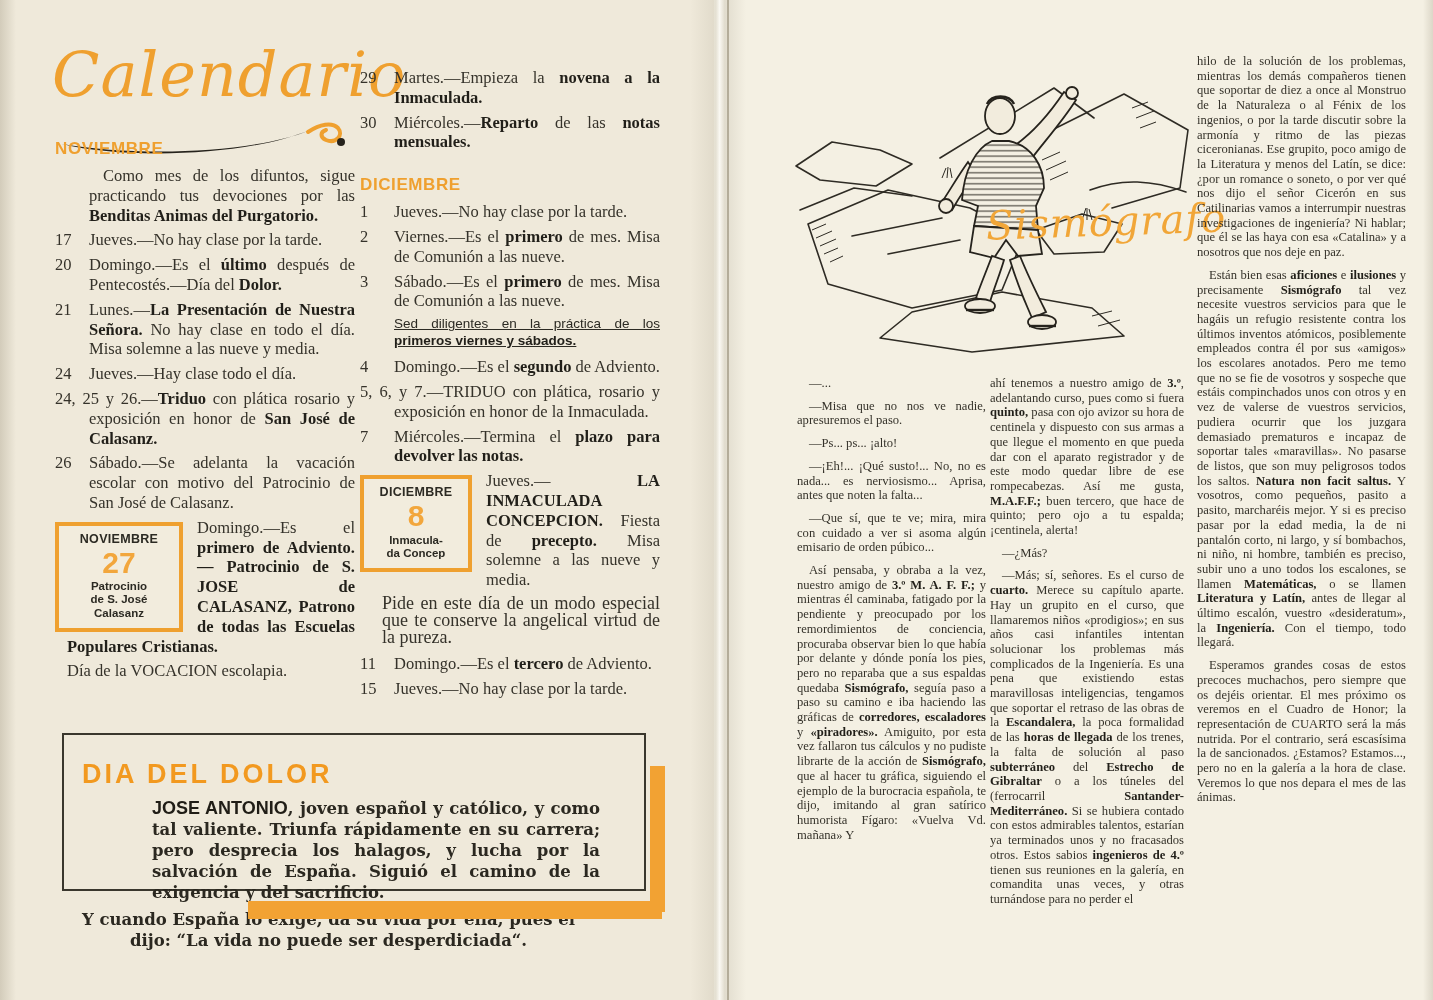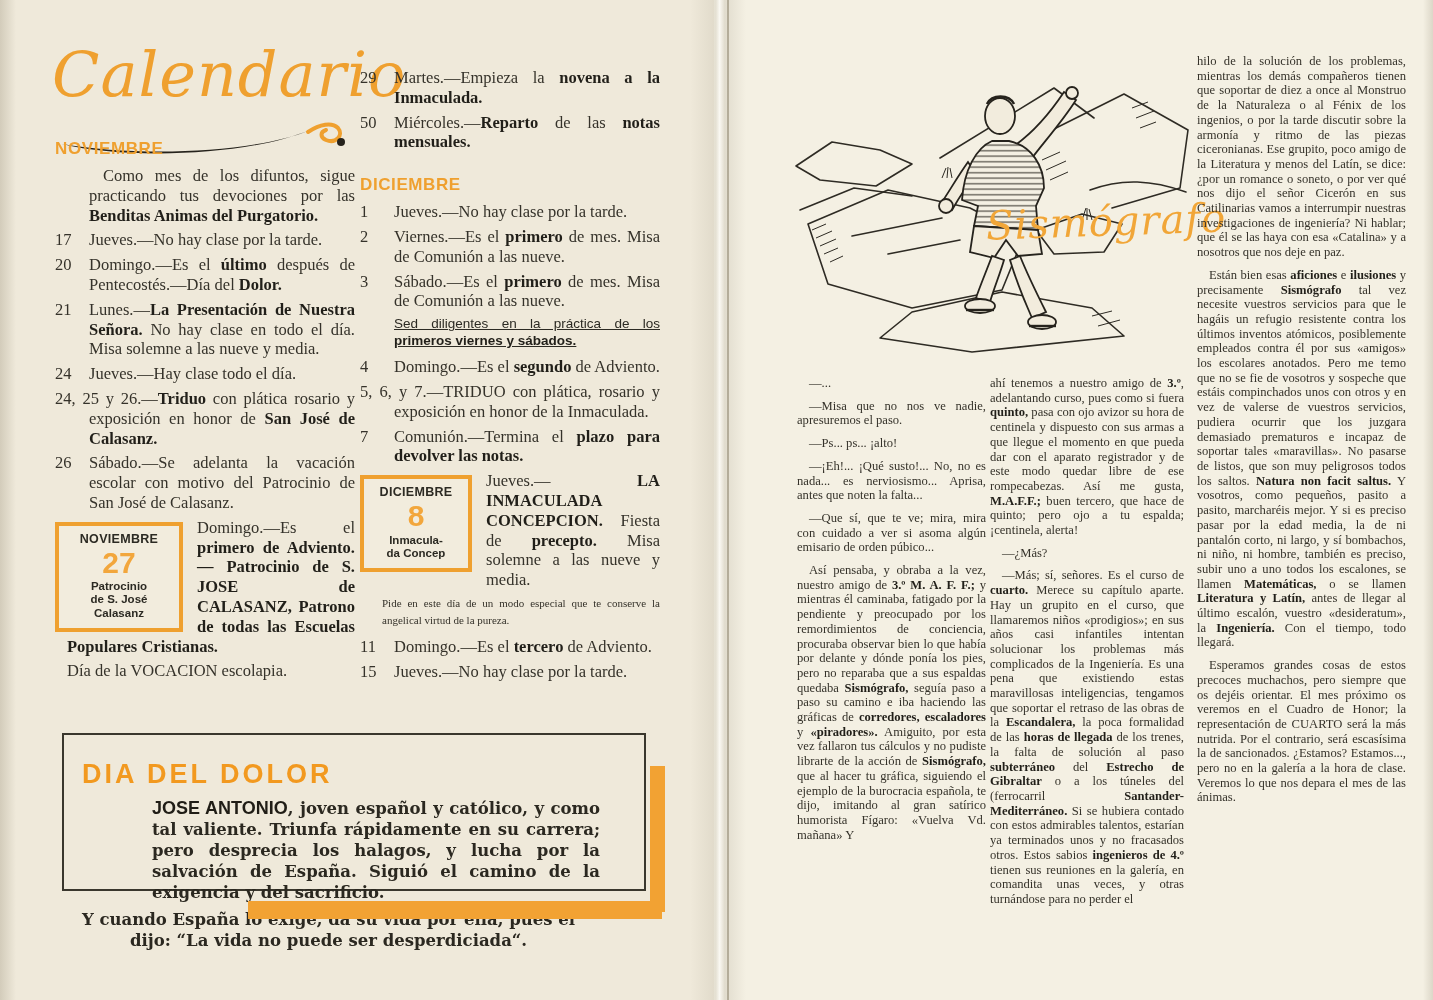--- a/index.html
+++ b/index.html
@@ -21,21 +21,21 @@
   .lcol2{left:360px;top:40px;width:300px;margin-top:28px;}
   .month{font:700 17px/1 "Liberation Sans",sans-serif;color:#efa02f;letter-spacing:.6px;margin:0 0 9px 0;}
   .lcol2 .month{margin-top:24px;}
   .entry{margin:0 0 5px 0;padding-left:34px;text-indent:-34px;}
   .entry .num{display:inline-block;width:34px;text-indent:0;}
   .entry.intro{text-indent:14px;}
   .entry.nohang{padding-left:12px;text-indent:0;}
   .entry b,.para b,.note b{font-weight:700;color:#211f19;}
   .note{margin:2px 0 8px 0;}
   .note.sans{font:500 13.5px/16.5px "Liberation Sans",sans-serif;padding-left:34px;color:#2c2a23;text-decoration:underline;}
-  .note.small{font-size:11px;line-height:17px;padding-left:22px;}
+  .note.small{font-size:18px;line-height:17px;padding-left:22px;}
   .daybox{float:left;width:112px;border:4px solid #efa02f;background:#f2ecdd;text-align:center;margin:4px 14px 4px 0;padding:6px 4px 8px 4px;}
   .daybox.small{width:96px;}
   .db-month{font:700 12.5px/1.2 "Liberation Sans",sans-serif;color:#2c2a23;letter-spacing:.3px;}
   .db-day{font:800 30px/1.05 "Liberation Sans",sans-serif;color:#f2a63c;}
   .db-cap{font:700 11.5px/1.15 "Liberation Sans",sans-serif;color:#2c2a23;white-space:pre-line;margin-top:2px;}
   .clear{clear:both;}
 
   .dolor-box{position:absolute;left:62px;top:733px;width:584px;height:158px;border:2px solid #3a372d;padding:10px 18px;box-sizing:border-box;}
   .dolor-title{font:800 27px/1 "Liberation Sans",sans-serif;color:#f2991f;letter-spacing:3px;margin:16px 0 10px 0;}
   .dolor-body{font-family:"DejaVu Serif",serif;font-weight:700;color:#2b2820;font-size:16.5px;line-height:21px;}
@@ -89,29 +89,29 @@
         <div class="db-cap">Patrocinio
 de S. José
 Calasanz</div>
       </div>
       <p class="entry nohang"><span>Domingo.—Es el </span><b>primero de Adviento.— Patrocinio de S. JOSE de CALASANZ, Patrono de todas las Escuelas Populares Cristianas.</b></p>
       <p class="entry nohang clear2"><span>Día de la VOCACION escolapia.</span></p>
       <div class="clear"></div>
     </div>
   <div class="lcol lcol2">
       <p class="entry "><span class="num">29</span><span>Martes.—Empieza la </span><b>novena a la Inmaculada.</b></p>
-      <p class="entry "><span class="num">50</span><span>Miércoles.—</span><b>Reparto</b><span> de las </span><b>notas mensuales.</b></p>
+      <p class="entry "><span class="num">30</span><span>Miércoles.—</span><b>Reparto</b><span> de las </span><b>notas mensuales.</b></p>
       <h3 class="month">DICIEMBRE</h3>
       <p class="entry "><span class="num">1</span><span>Jueves.—No hay clase por la tarde.</span></p>
       <p class="entry "><span class="num">2</span><span>Viernes.—Es el </span><b>primero</b><span> de mes. Misa de Comunión a las nueve.</span></p>
       <p class="entry "><span class="num">3</span><span>Sábado.—Es el </span><b>primero</b><span> de mes. Misa de Comunión a las nueve.</span></p>
       <p class="note sans"><span>Sed diligentes en la práctica de los </span><b>primeros viernes y sábados.</b></p>
       <p class="entry "><span class="num">4</span><span>Domingo.—Es el </span><b>segundo</b><span> de Adviento.</span></p>
       <p class="entry "><span>5, 6, y 7.—TRIDUO con plática, rosario y exposición en honor de la Inmaculada.</span></p>
-      <p class="entry "><span class="num">7</span><span>Comunión.—Termina el </span><b>plazo para devolver las notas.</b></p>
+      <p class="entry "><span class="num">7</span><span>Miércoles.—Termina el </span><b>plazo para devolver las notas.</b></p>
       <div class="daybox small">
         <div class="db-month">DICIEMBRE</div>
         <div class="db-day">8</div>
         <div class="db-cap">Inmacula-
 da Concep</div>
       </div>
       <p class="entry nohang"><span>Jueves.— </span><b>LA INMACULADA CONCEPCION.</b><span> Fiesta de </span><b>precepto.</b><span> Misa solemne a las nueve y media.</span></p>
       <p class="note small clear2"><span>Pide en este día de un modo especial que te conserve la angelical virtud de la pureza.</span></p>
       <p class="entry "><span class="num">11</span><span>Domingo.—Es el </span><b>tercero</b><span> de Adviento.</span></p>
       <p class="entry "><span class="num">15</span><span>Jueves.—No hay clase por la tarde.</span></p>

